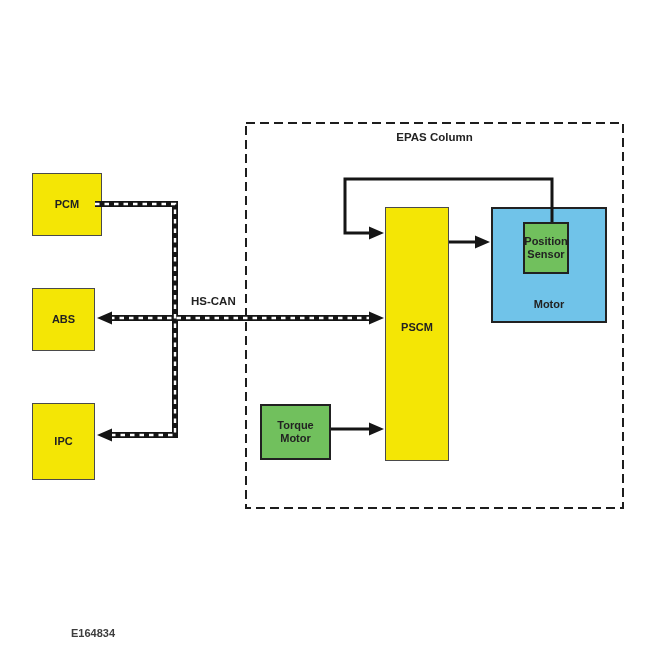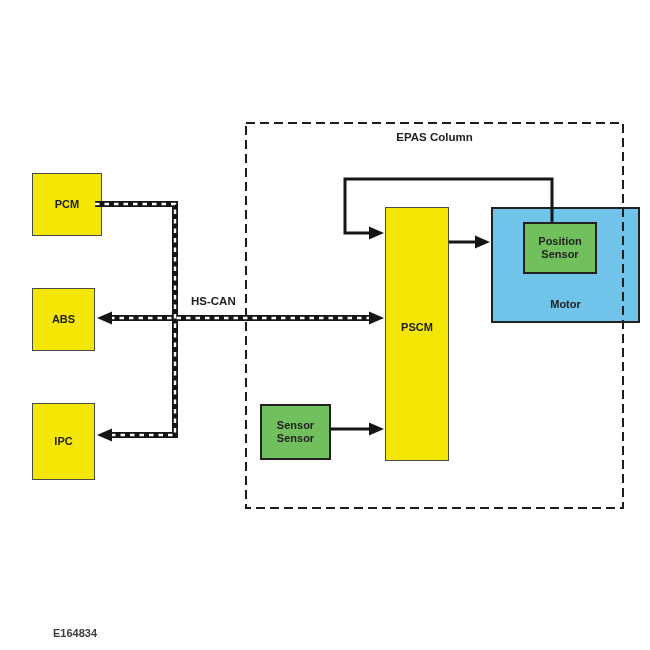--- a/index.html
+++ b/index.html
@@ -65,21 +65,21 @@
     position: absolute;
     left: 246px;
     top: 131px;
     width: 377px;
     text-align: center;
     font-size: 11.5px;
     color: #222222;
   }
   .figure-id {
     position: absolute;
-    left: 8px;
+    left: 26px;
     top: 627px;
     font-size: 11px;
     color: #3d3d3d;
     padding-left: 45px;
   }
   svg.wires {
     position: absolute;
     left: 0;
     top: 0;
     pointer-events: none;
@@ -127,28 +127,28 @@
 
   <div class="node module" style="left:32px; top:403px; width:63px; height:77px;">
     <span>IPC</span>
   </div>
 
   <div class="node module pscm-pad" style="left:385px; top:207px; width:64px; height:254px;">
     <span>PSCM</span>
   </div>
 
   <div class="node sensor" style="left:260px; top:404px; width:71px; height:56px; padding:0 9px;">
-    <span>Sensor Sensor</span>
+    <span>Torque Motor</span>
   </div>
 
-  <div class="node motor" style="left:491px; top:207px; width:149px; height:116px;">
+  <div class="node motor" style="left:491px; top:207px; width:116px; height:116px;">
     <span class="motor-caption">Motor</span>
   </div>
 
-  <div class="node sensor" style="left:523px; top:222px; width:74px; height:52px; padding:0 6px;">
+  <div class="node sensor" style="left:523px; top:222px; width:46px; height:52px; padding:0 6px;">
     <span>Position Sensor</span>
   </div>
 
   <div class="floating-label" style="left:191px; top:295px;">HS-CAN</div>
 
   <div class="figure-id">E164834</div>
 
   <svg class="wires" width="650" height="650" viewBox="0 0 650 650">
 
     <rect class="epas-rect" x="246" y="123" width="377" height="385"></rect>

